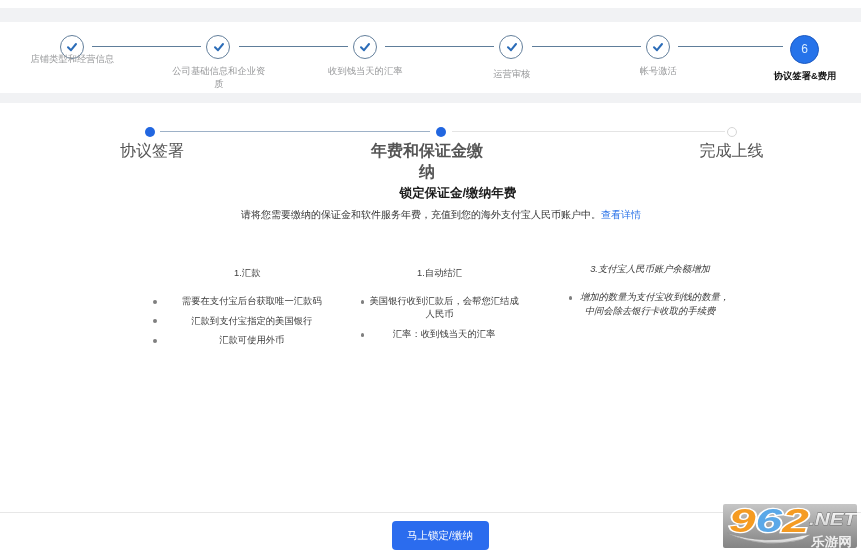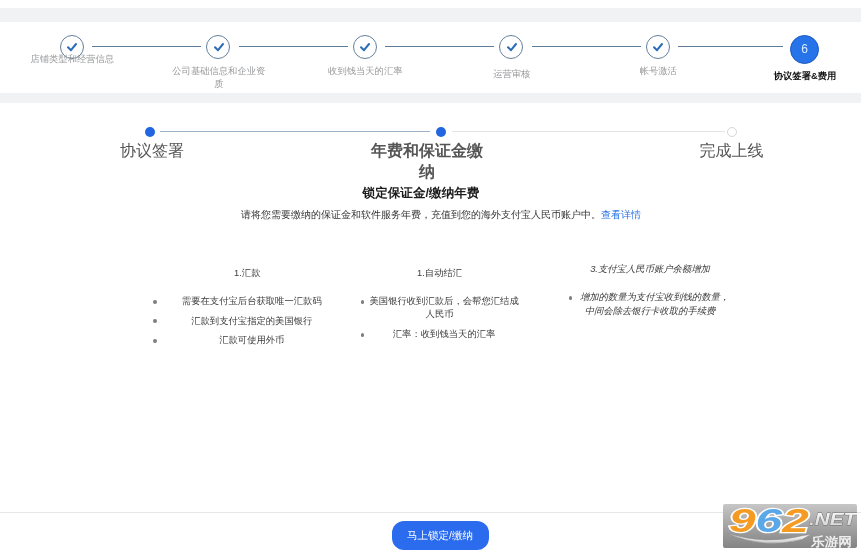--- a/index.html
+++ b/index.html
@@ -28,21 +28,21 @@
   .subtitle a{color:#2a72e8;text-decoration:none;}
   .col{position:absolute;font-size:9.33px;color:#3b3b3b;text-align:center;}
   .col .ct{margin:0 0 0 0;}
   .col .li{position:relative;line-height:13.4px;margin-bottom:6.3px;
            text-indent:9px;}
   .col .li::before{content:"";position:absolute;left:1px;top:4.9px;width:3.8px;
            height:3.8px;border-radius:50%;background:#7f7f7f;}
   .footer{position:absolute;left:0;top:512px;width:861px;height:42px;
           border-top:1px solid #e7e7e7;background:#fff;}
   .btn{position:absolute;left:391.5px;top:520.8px;width:97px;height:29px;
-       background:#2b6cee;border-radius:12px;color:#fff;font-size:10.5px;
+       background:#2b6cee;border-radius:4px;color:#fff;font-size:10.5px;
        line-height:29px;text-align:center;}
 </style>
 </head>
 <body>
 <div id="page">
   <div class="band" style="top:8px;height:14px;"></div>
   <div class="band" style="top:93px;height:10px;"></div>
 
   <div class="circle" style="left:59.8px;top:34.8px;">
       <svg width="14" height="14" viewBox="0 0 14 14">
@@ -86,21 +86,21 @@
 
   <div class="dot" style="left:145.4px;top:126.6px;"></div>
   <div class="dot" style="left:436.4px;top:126.6px;"></div>
   <div class="odot" style="left:727px;top:126.7px;"></div>
   <div class="line2a" style="left:160.4px;top:131px;width:270px;"></div>
   <div class="line2b" style="left:452px;top:131px;width:272.5px;"></div>
   <div class="sublabel" style="left:92px;top:141px;width:120px;">协议签署</div>
   <div class="sublabel" style="left:367px;top:141px;width:120px;font-weight:bold;">年费和保证金缴纳</div>
   <div class="sublabel" style="left:671.5px;top:141px;width:120px;">完成上线</div>
 
-  <h1 class="t" style="left:321px;top:185px;width:200px;">锁定保证金/缴纳年费</h1>
+  <h1 class="t" style="left:358px;top:185px;width:200px;">锁定保证金/缴纳年费</h1>
   <div class="subtitle" style="left:141px;top:207.5px;width:600px;">请将您需要缴纳的保证金和软件服务年费，充值到您的海外支付宝人民币账户中。<a>查看详情</a></div>
 
   <div class="col" style="left:152.3px;top:266.5px;width:190px;">
     <div class="ct">1.汇款</div>
     <div style="height:15.4px;"></div>
     <div class="li">需要在支付宝后台获取唯一汇款码</div>
     <div class="li">汇款到支付宝指定的美国银行</div>
     <div class="li">汇款可使用外币</div>
   </div>
   <div class="col" style="left:359.6px;top:266.5px;width:160px;">

